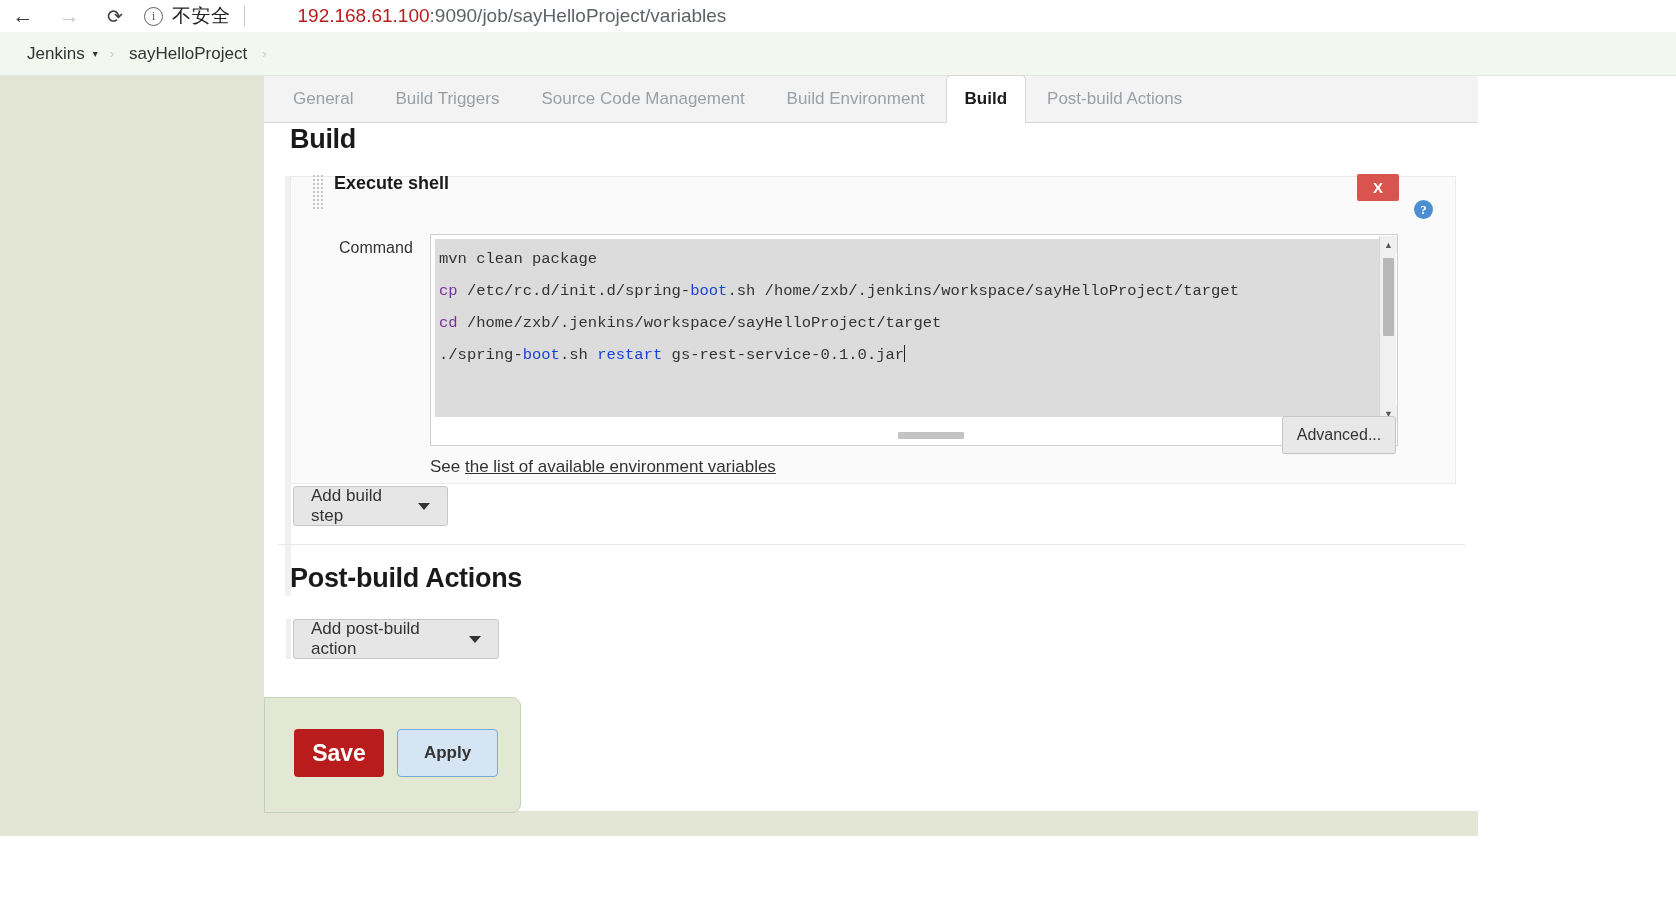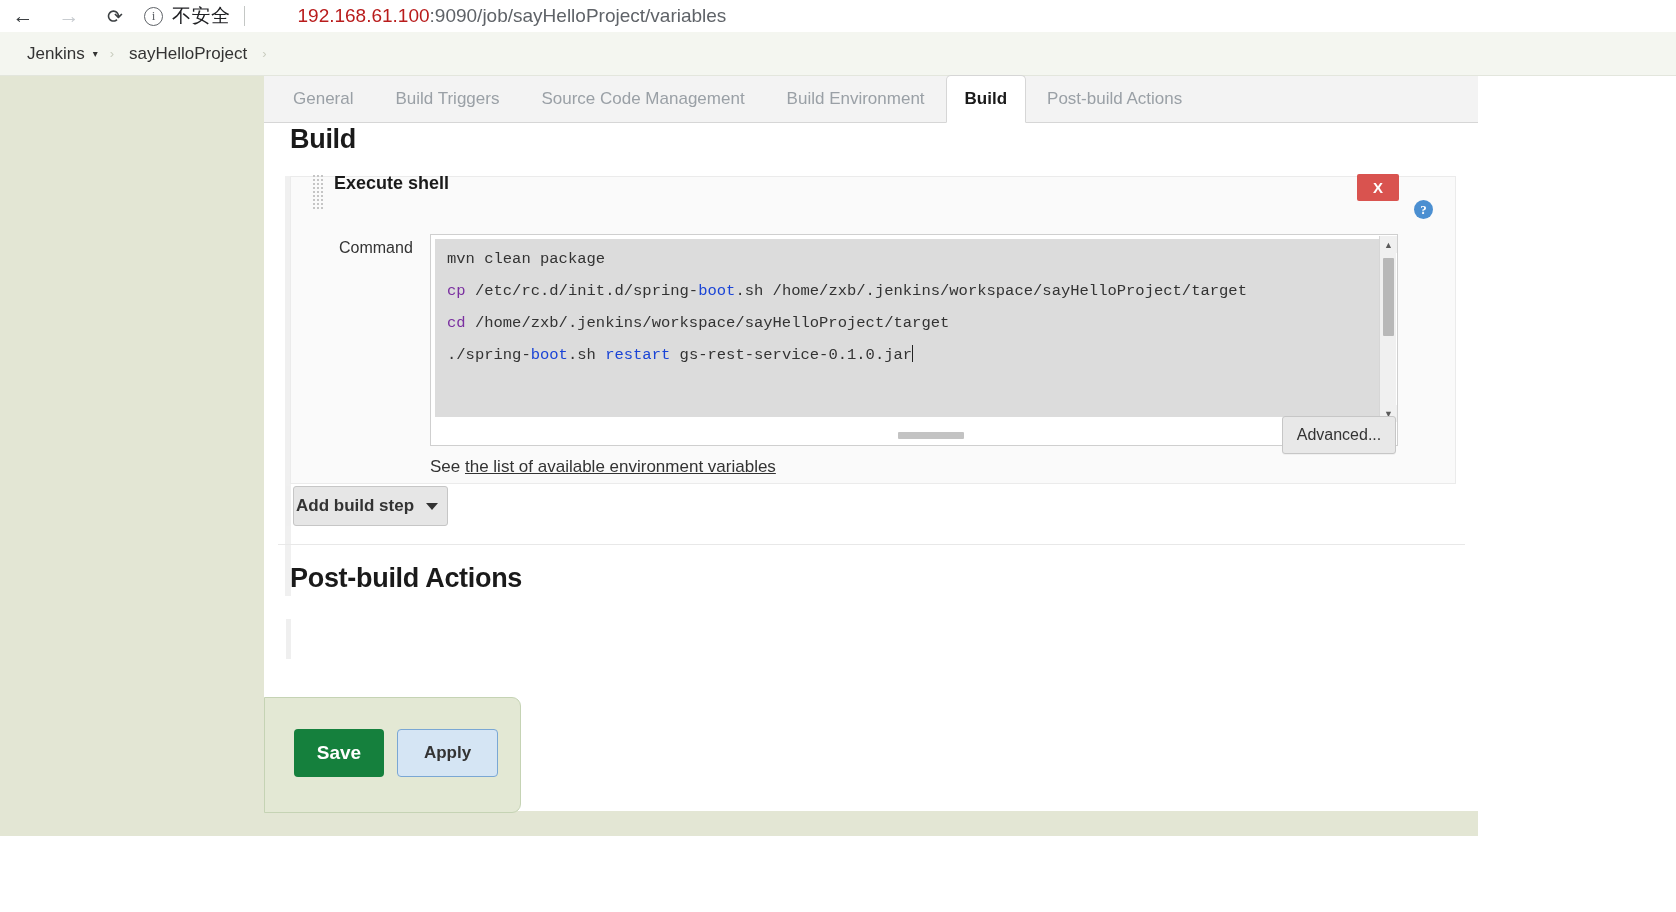--- a/index.html
+++ b/index.html
@@ -189,21 +189,21 @@
     position: absolute; left: 430px; top: 158px;
     width: 968px; height: 212px;
     background: #ffffff;
     border: 1px solid #cfcfcf;
   }
   .cmd-area {
     position: absolute; left: 4px; top: 4px;
     width: 946px; height: 178px;
     background: #dcdcdc;
     overflow: hidden;
-    padding: 4px 0 0 12px;
+    padding: 4px 0 0 4px;
     font-family: "Liberation Mono", monospace;
     font-size: 15.5px;
     line-height: 32px;
     white-space: pre;
     color: #333333;
   }
   .tok-cmd { color: #7a2fa0; }
   .tok-kw  { color: #1a44d6; }
   .caret-bar {
     display: inline-block;
@@ -265,23 +265,23 @@
   }
   #advanced-btn {
     left: 1282px; top: 340px;
     width: 114px; height: 38px;
   }
   .btn-dropdown {
     position: absolute;
     background: #e6e6e6;
     border: 1px solid #c6c6c6;
     border-radius: 3px;
-    font-size: 17px; font-weight: bold; color: #333333;
+    font-size: 17px; font-weight: normal; color: #333333;
     display: flex; align-items: center;
-    padding: 0 2px;
+    padding: 0 17px;
     cursor: pointer;
   }
   #add-build-step {
     left: 293px; top: 410px;
     width: 155px; height: 40px;
   }
   #add-postbuild {
     left: 293px; top: 543px;
     width: 206px; height: 40px;
   }
@@ -304,23 +304,23 @@
   .save-panel {
     position: absolute; left: 264px; top: 621px;
     width: 257px; height: 116px;
     background: #e3e8d4;
     border: 1px solid #c5d3b4;
     border-radius: 0 9px 9px 0;
   }
   .btn-save {
     position: absolute; left: 294px; top: 653px;
     width: 90px; height: 48px;
-    background: #15803d;
+    background: #b91c1c;
     color: #ffffff;
-    font-size: 19px; font-weight: bold;
+    font-size: 23px; font-weight: bold;
     border: none; border-radius: 4px;
     display: flex; align-items: center; justify-content: center;
     cursor: pointer;
   }
   .btn-apply {
     position: absolute; left: 397px; top: 653px;
     width: 101px; height: 48px;
     background: #d5e5f4;
     color: #333333;
     font-size: 17px; font-weight: bold;
@@ -428,17 +428,21 @@
   <div class="btn-accent-bar" id="bs-accent"></div>
   <div class="btn-dropdown" id="add-build-step">
     <span>Add build step</span>
     <span class="dd-caret"></span>
   </div>
 
   <div class="hr-divider"></div>
 
   <div class="section-title" id="postbuild-title">Post-build Actions</div>
   <div class="btn-accent-bar" id="pb-accent"></div>
+  <div class="btn-dropdown" id="add-postbuild">
+    <span>Add post-build action</span>
+    <span class="dd-caret"></span>
+  </div>
 
   <div class="save-panel"></div>
   <div class="btn-save">Save</div>
   <div class="btn-apply">Apply</div>
 </div>
 
 </body></html>

